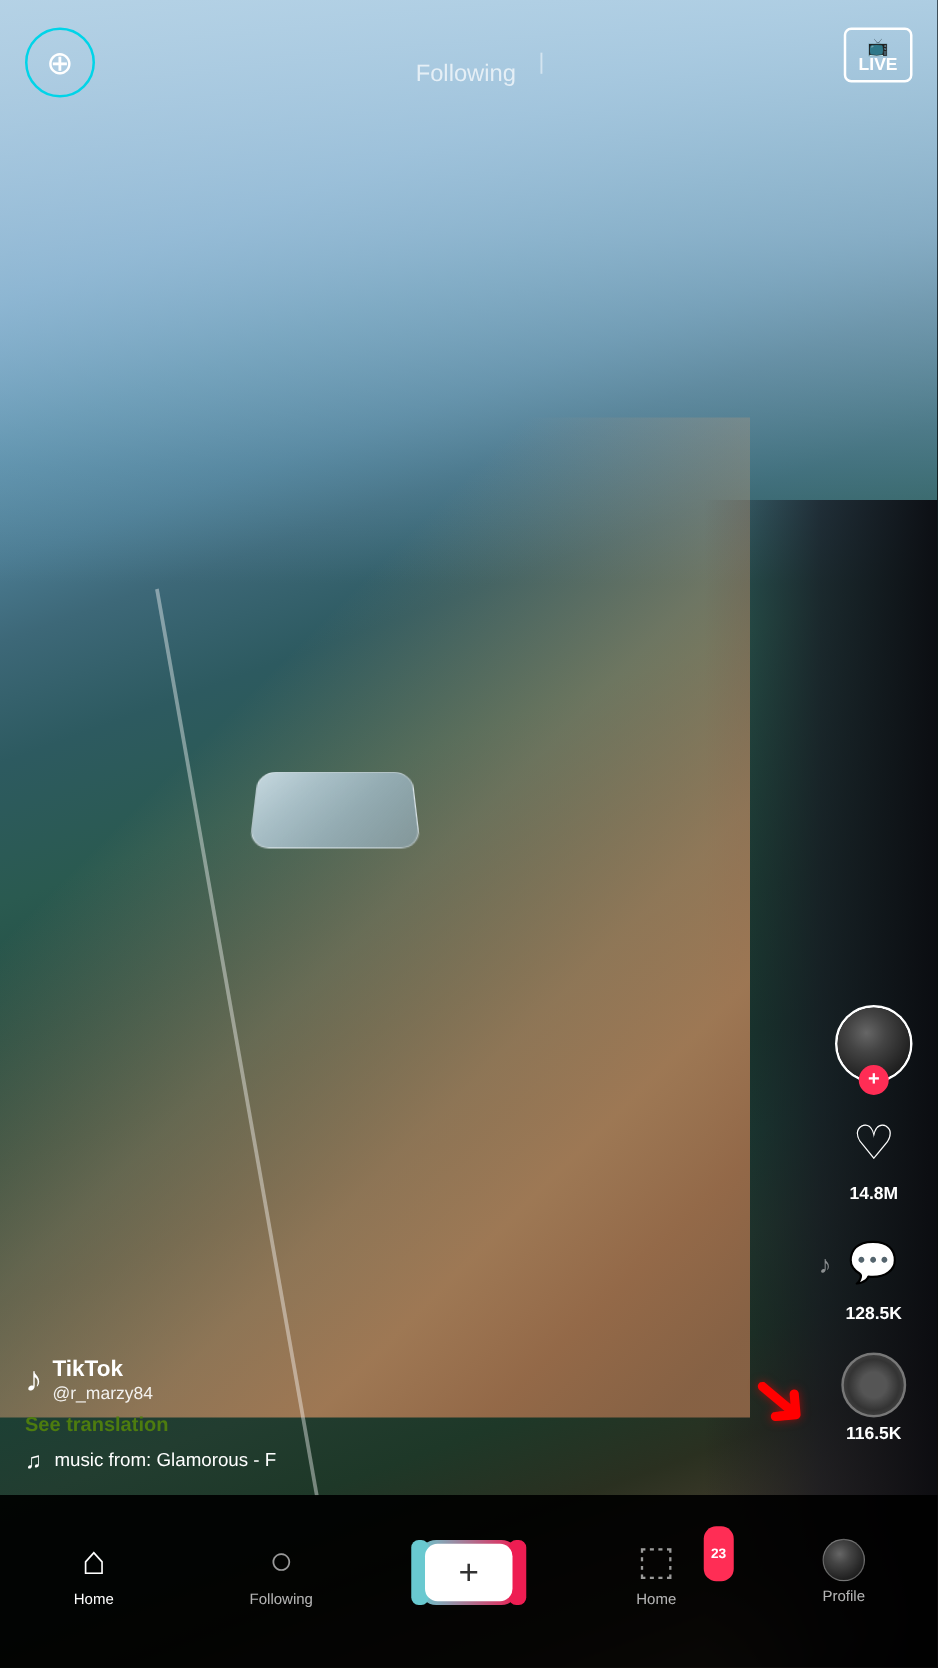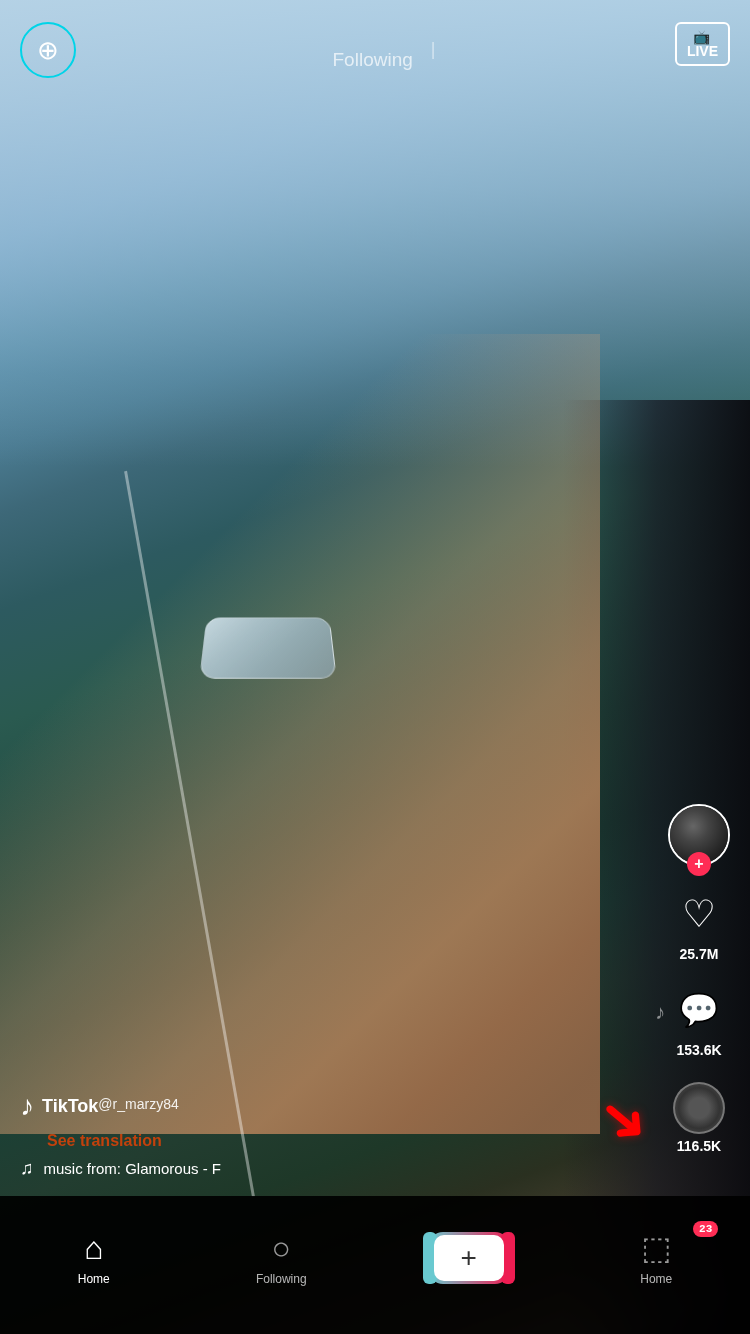--- a/index.html
+++ b/index.html
@@ -309,42 +309,41 @@
       margin-bottom: 10px;
     }
 
     .tiktok-logo {
       font-size: 28px;
       color: white;
     }
 
     .username-block {
       display: flex;
-      flex-direction: row;
+      flex-direction: column;
     }
 
     .tiktok-label {
       color: white;
       font-size: 18px;
       font-weight: 700;
     }
 
     .username {
       color: white;
       font-size: 14px;
       opacity: 0.9;
     }
 
     .see-translation {
-      color: #c2410c;
+      color: #4d7c0f;
       font-size: 16px;
       font-weight: 600;
       margin-bottom: 8px;
       cursor: pointer;
-      margin-left: 27px;
     }
 
     .music-info {
       display: flex;
       align-items: center;
       gap: 10px;
       color: white;
       font-size: 15px;
     }
 
@@ -461,25 +460,24 @@
     }
 
     .badge {
       position: absolute;
       top: -8px;
       right: -12px;
       background: #ff2d55;
       color: white;
       font-size: 11px;
       font-weight: 700;
-      padding: 2px 6px;
+      padding: 16px 6px;
       border-radius: 10px;
       min-width: 22px;
       text-align: center;
-      font-family: Liberation Mono, monospace;
     }
 
     
     .profile-avatar {
       width: 34px;
       height: 34px;
       border-radius: 50%;
       background: radial-gradient(circle at 40% 35%, #666 0%, #444 30%, #222 70%, #111 100%);
       border: 1px solid rgba(255,255,255,0.3);
     }
@@ -525,26 +523,26 @@
 
   <div class="avatar-container">
     <div class="avatar-circle">
       <div class="avatar-inner"></div>
     </div>
     <div class="follow-btn">+</div>
   </div>
 
   <div class="action-item">
     <div class="action-icon">♡</div>
-    <span class="action-count">25.7M</span>
+    <span class="action-count">14.8M</span>
   </div>
 
   <div class="action-item">
     <div class="action-icon" style="font-size:32px;">💬</div>
-    <span class="action-count">153.6K</span>
+    <span class="action-count">128.5K</span>
   </div>
 
   <div class="action-item">
     <div class="action-icon" style="font-size:30px;">↪</div>
     <span class="action-count">116.5K</span>
   </div>
 
 </div>
 
 <div class="music-disc"></div>
@@ -587,14 +585,18 @@
       <div class="create-btn-inner">+</div>
     </div>
   </div>
 
   <div class="nav-item inbox-container">
     <span class="nav-item-icon inactive">⬚</span>
     <span class="badge">23</span>
     <span class="nav-item-label">Home</span>
   </div>
 
+  <div class="nav-item">
+    <div class="profile-avatar"></div>
+    <span class="nav-item-label">Profile</span>
+  </div>
 
 </div>
 
 </body></html>

